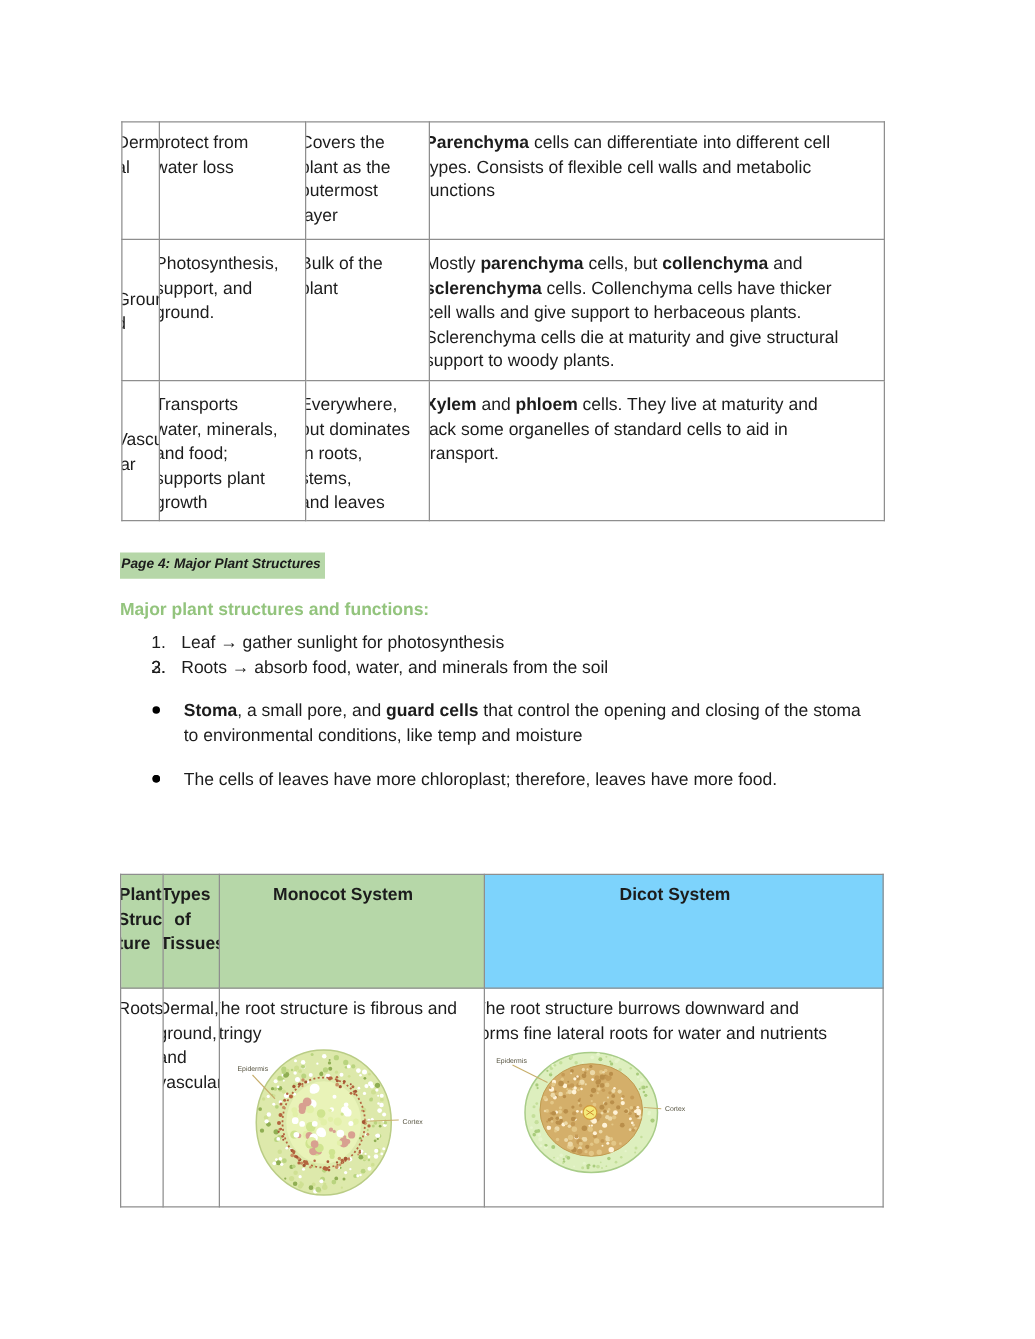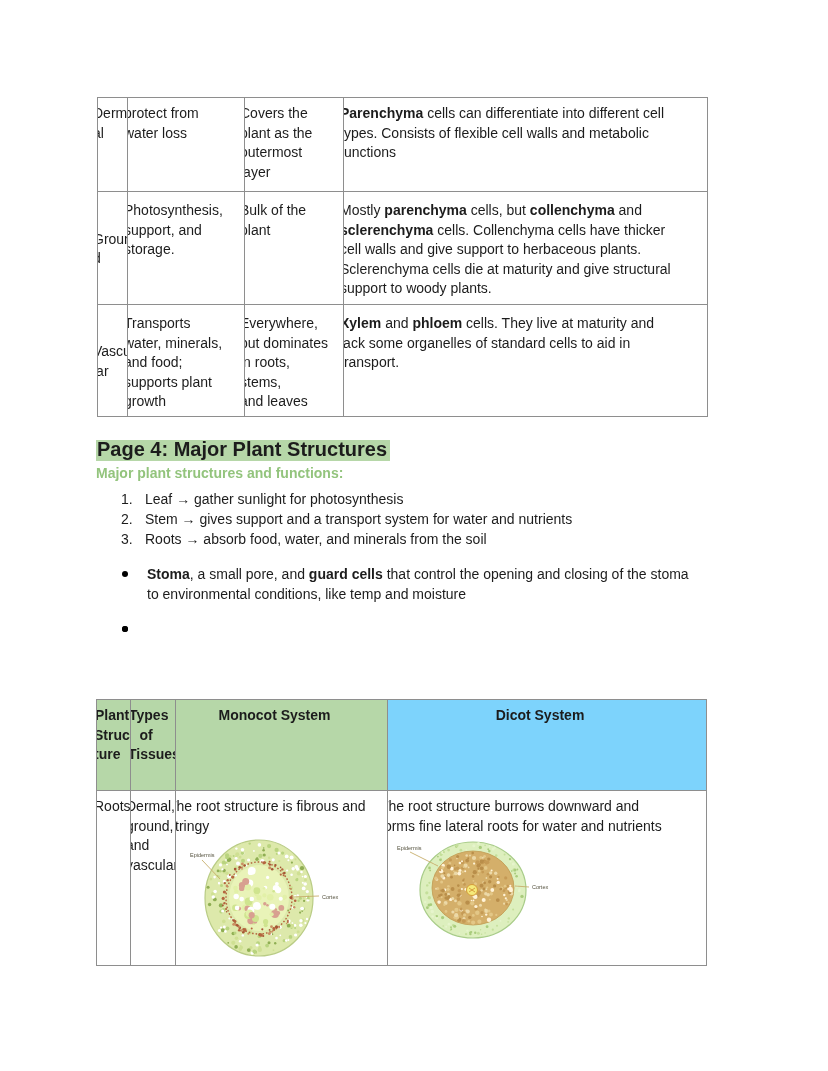--- a/index.html
+++ b/index.html
@@ -11,23 +11,23 @@
   td.mid{vertical-align:middle;}
   .clip{overflow:hidden;height:100%;}
   .shift{position:relative;display:block;padding:6px 8px 4px 0;}
   .s3{left:-3px}.s4{left:-4px}.s5{left:-5px}.s8{left:-8px}
   .pre{white-space:pre-line;}
   
   .t1{position:absolute;left:97px;top:97px;width:610px;}
   .t1 tr.r1{height:94px}.t1 tr.r2{height:113px}.t1 tr.r3{height:112px}
   
   .mid-block{position:absolute;left:96px;top:440px;width:648px;}
-  .h-page{display:inline-block;font-weight:bold;font-size:20px;
+  .h-page{display:inline-block;font-weight:bold;font-style:italic;font-size:11px;
           padding:0 3px 1px 1px;}
-  .h-sub{font-weight:bold;margin-top:2px;}
+  .h-sub{font-weight:bold;margin-top:15px;}
   .olist{margin-top:6px;}
   .li{position:relative;padding-left:49px;line-height:20px;}
   .li .num{position:absolute;left:25px;}
   .blist{margin-top:8px;}
   .b-item{position:relative;padding-left:51px;line-height:20px;margin-bottom:6px;margin-top:15px;}
   .b-item .dot{position:absolute;left:26px;top:7px;width:6px;height:6px;border-radius:50%;background:#000;}
   
   .t2{position:absolute;left:96px;top:699px;width:610px;}
   .t2 tr.hr{height:91px}
   .t2 tr.br{height:174px}
@@ -83,21 +83,21 @@
       <td class="mid">
             <div class="clip">
               <span class="shift s5 pre">Groun
 d</span>
             </div>
           </td>
       <td>
             <div class="clip">
               <span class="shift s4 pre" style="padding-top:9px">Photosynthesis,
 support, and
-storage.</span>
+ground.</span>
             </div>
           </td>
       <td>
             <div class="clip">
               <span class="shift s5 pre" style="padding-top:9px">Bulk of the
 plant</span>
             </div>
           </td>
       <td>
             <div class="clip">
@@ -148,39 +148,39 @@
     <span class="h-page" style="background:#b6d7a8">Page 4: Major Plant Structures</span>
     <div class="h-sub" style="color:#93c47d">Major plant structures and functions:</div>
 
     <div class="olist">
       <div class="li">
         <span class="num">1.</span>
         <span>Leaf → gather sunlight for photosynthesis</span>
       </div>
       <div class="li">
         <span class="num">2.</span>
-        <span>Stem → gives support and a transport system for water and nutrients</span>
       </div>
       <div class="li">
         <span class="num">3.</span>
         <span>Roots → absorb food, water, and minerals from the soil</span>
       </div>
     </div>
 
     <div class="blist">
       <div class="b-item">
         <span class="dot"></span>
         <span class="pre"><span style="font-weight: bold;">Stoma</span><span>, a small pore, and </span><span style="font-weight: bold;">guard cells</span><span> that control the opening and closing of the stoma
 to environmental conditions, like temp and moisture</span></span>
       </div>
       <div class="b-item">
         <span class="dot"></span>
       </div>
       <div class="b-item">
         <span class="dot"></span>
+        <span class="pre"><span>The cells of leaves have more chloroplast; therefore, leaves have more food.</span></span>
       </div>
     </div>
   </div>
 
   <table class="t2">
     <colgroup>
         <col style="width:34px">
         <col style="width:45px">
         <col style="width:212px">
         <col style="width:319px">

